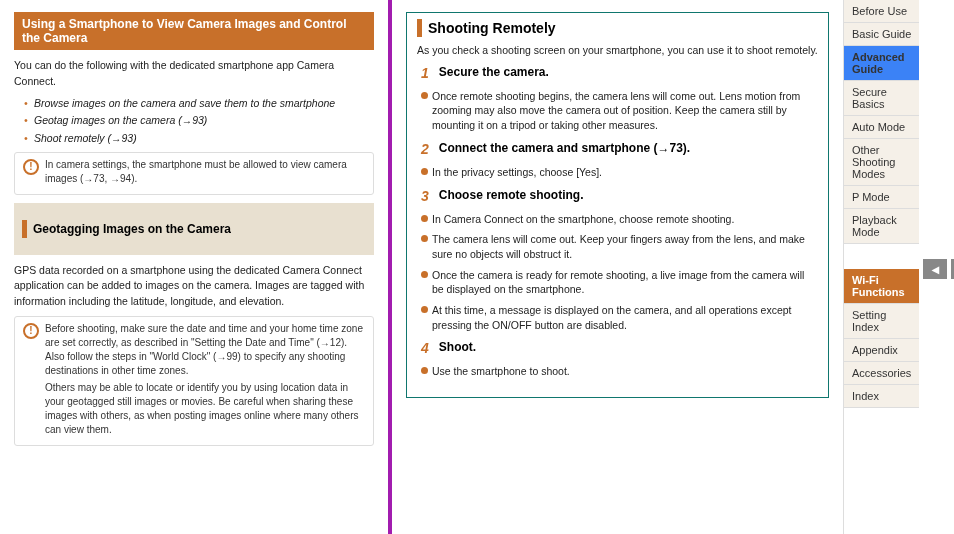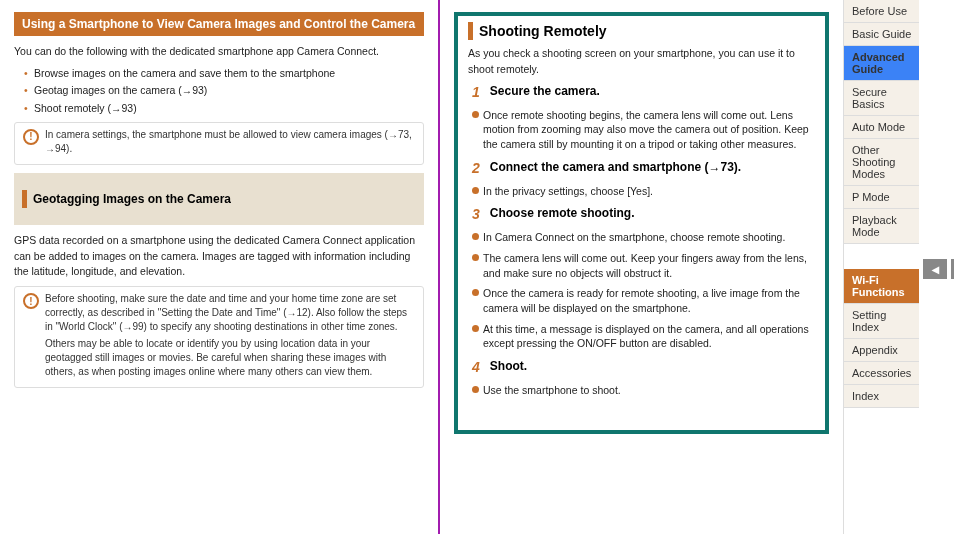--- a/index.html
+++ b/index.html
@@ -15,23 +15,23 @@
 
     
     .main-content {
       flex: 1;
       display: flex;
       overflow: hidden;
     }
 
     
     .left-column {
-      width: 440px;
+      width: 392px;
       padding: 12px 14px;
-      border-right: 2px solid #a21caf;
+      border-right: 4px solid #a21caf;
     }
 
     
     .right-column {
       flex: 1;
       padding: 12px 14px;
       border-right: 1px solid #ddd;
     }
 
     
@@ -77,20 +77,21 @@
     .body-text {
       font-size: 10.5px;
       line-height: 1.5;
       margin-bottom: 6px;
       color: #222;
     }
 
     .bullet-list {
       margin-left: 10px;
       margin-bottom: 6px;
+      font-style: italic;
     }
     .bullet-list li {
       list-style: none;
       position: relative;
       padding-left: 10px;
       margin-bottom: 3px;
       font-size: 10.5px;
       color: #222;
       line-height: 1.4;
     }
@@ -130,22 +131,22 @@
     }
     .note-items li {
       margin-bottom: 3px;
       font-size: 10px;
       color: #333;
       line-height: 1.4;
     }
 
     
     .shooting-section {
-      border: 4px solid #0f766e;
-      padding: 6px 10px 24px 10px;
+      border: 1px solid #0f766e;
+      padding: 6px 10px 10px 10px;
       margin-bottom: 8px;
     }
 
     .shooting-title {
       font-size: 14px;
       font-weight: bold;
       color: #000;
       margin-bottom: 6px;
       display: flex;
       align-items: center;

